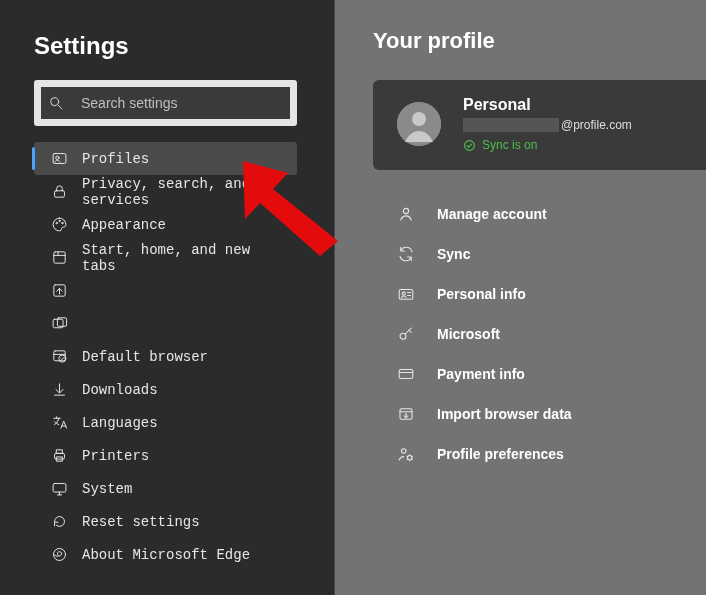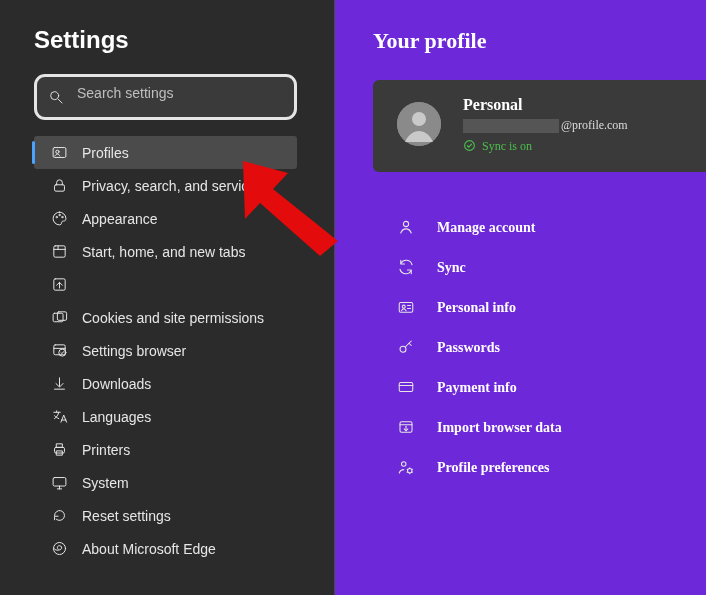--- a/index.html
+++ b/index.html
@@ -25,42 +25,42 @@
     border-right: 1px solid #4a4a4a;
     padding: 20px 14px 10px 34px;
     box-sizing: border-box;
     display: flex;
     flex-direction: column;
   }
   .sidebar-title {
     font-size: 24px;
     font-weight: 600;
     margin-bottom: 20px;
-    margin-top: 6px;
+    margin-top: 12px;
   }
   .search-wrap {
     position: relative;
     margin-bottom: 16px;
     width: 263px;
   }
   .search-wrap svg {
     position: absolute;
     left: 14px;
     top: 50%;
     transform: translateY(-50%);
     pointer-events: none;
   }
   .search-input {
     width: 100%;
     box-sizing: border-box;
     background: #3a3a3a;
-    border: 3px solid #e5e5e5;
+    border: 7px solid #e5e5e5;
     color: #d0d0d0;
-    border-radius: 11px;
-    padding: 8px 10px 16px 40px;
+    border-radius: 3px;
+    padding: 8px 10px 8px 40px;
     font-size: 14px;
     outline: none;
   }
   .search-input::placeholder {
     color: #bfbfbf;
   }
 
   .nav-list {
     display: flex;
     flex-direction: column;
@@ -72,20 +72,21 @@
     align-items: center;
     gap: 14px;
     height: 33px;
     padding: 0 10px 0 16px;
     border-radius: 3px;
     font-size: 14px;
     color: #e6e6e6;
     cursor: pointer;
     width: 263px;
     box-sizing: border-box;
+    font-family: Liberation Mono, monospace;
   }
   .nav-item .icon {
     display: inline-flex;
     width: 18px;
     height: 18px;
     align-items: center;
     justify-content: center;
     flex: 0 0 18px;
   }
   .nav-item.selected {
@@ -108,22 +109,21 @@
     fill: none;
     stroke-linecap: round;
     stroke-linejoin: round;
   }
 
   
   .main {
     flex: 1;
     padding: 24px 0 0 38px;
     box-sizing: border-box;
-    background: #6d28d9;
-    font-family: Liberation Serif, serif;
+    background: #737373;
   }
   .main-title {
     font-size: 22px;
     font-weight: 600;
     margin: 4px 0 26px 0;
   }
 
   .profile-card {
     background: #3a3a3a;
     border-radius: 6px 0 0 6px;
@@ -166,36 +166,36 @@
     background: #555555;
     display: inline-block;
     margin-right: 2px;
   }
   .email-domain {
     font-size: 12px;
     color: #dedede;
   }
   .sync-row {
     display: flex;
-    align-items: flex-start;
+    align-items: flex-end;
     gap: 6px;
     font-size: 12px;
     color: #4dbf4d;
     margin-top: 2px;
   }
 
   .profile-actions {
     display: flex;
     flex-direction: column;
     gap: 0;
     margin-left: 24px;
   }
   .action-item {
     display: flex;
-    align-items: flex-end;
+    align-items: center;
     gap: 22px;
     height: 40px;
     font-size: 14px;
     font-weight: 600;
     color: #ffffff;
     cursor: pointer;
   }
   .action-item .icon {
     display: inline-flex;
     width: 18px;
@@ -287,33 +287,32 @@
         </span>
       </div>
 
       <div class="nav-item">
         <span class="icon">
           <svg class="stroke" width="17" height="17" viewBox="0 0 24 24">
               <rect x="3" y="6" width="14" height="12" rx="2"></rect>
               <rect x="9" y="4" width="13" height="12" rx="2"></rect>
             </svg>
         </span>
-        <span>Cookies and site permissions</span>
       </div>
 
       <div class="nav-item">
         <span class="icon">
           <svg class="stroke" width="17" height="17" viewBox="0 0 24 24">
               <rect x="4" y="4" width="16" height="14" rx="2"></rect>
               <line x1="4" y1="9" x2="20" y2="9"></line>
               <circle cx="16" cy="15" r="5"></circle>
               <path d="M14 15l1.3 1.3L18 13.7"></path>
             </svg>
         </span>
-        <span>Settings browser</span>
+        <span>Default browser</span>
       </div>
 
       <div class="nav-item">
         <span class="icon">
           <svg class="stroke" width="17" height="17" viewBox="0 0 24 24">
               <line x1="12" y1="4" x2="12" y2="16"></line>
               <path d="M7 12l5 5 5-5"></path>
               <line x1="5" y1="20" x2="19" y2="20"></line>
             </svg>
         </span>
@@ -446,21 +445,21 @@
       </div>
 
       <div class="action-item">
         <span class="icon">
           <svg class="stroke" width="18" height="18" viewBox="0 0 24 24">
               <circle cx="8" cy="15" r="4"></circle>
               <path d="M11 12l8-8"></path>
               <path d="M16 7l3 3"></path>
             </svg>
         </span>
-        <span>Passwords</span>
+        <span>Microsoft</span>
       </div>
 
       <div class="action-item">
         <span class="icon">
           <svg class="stroke" width="18" height="18" viewBox="0 0 24 24">
               <rect x="3" y="6" width="18" height="12" rx="2"></rect>
               <line x1="3" y1="10" x2="21" y2="10"></line>
             </svg>
         </span>
         <span>Payment info</span>

